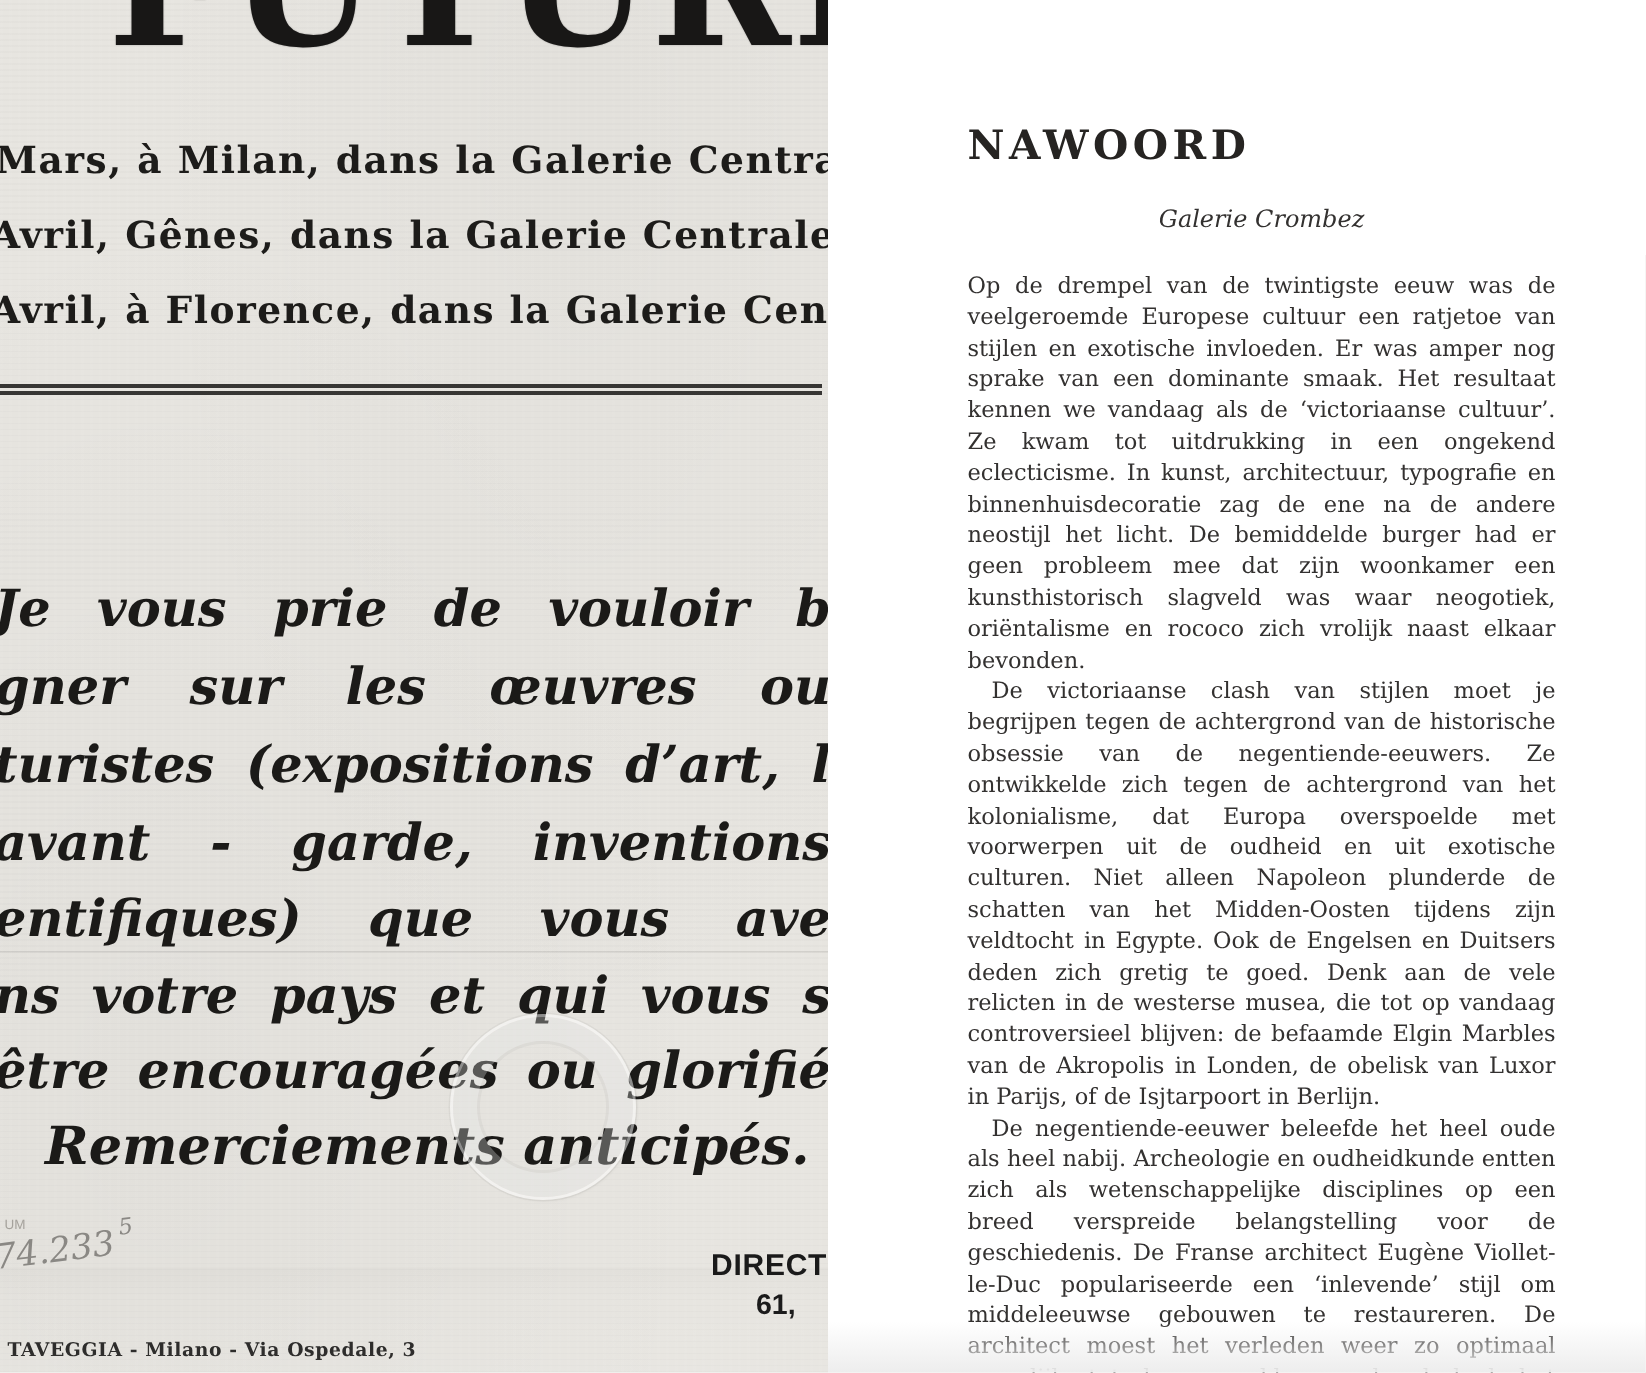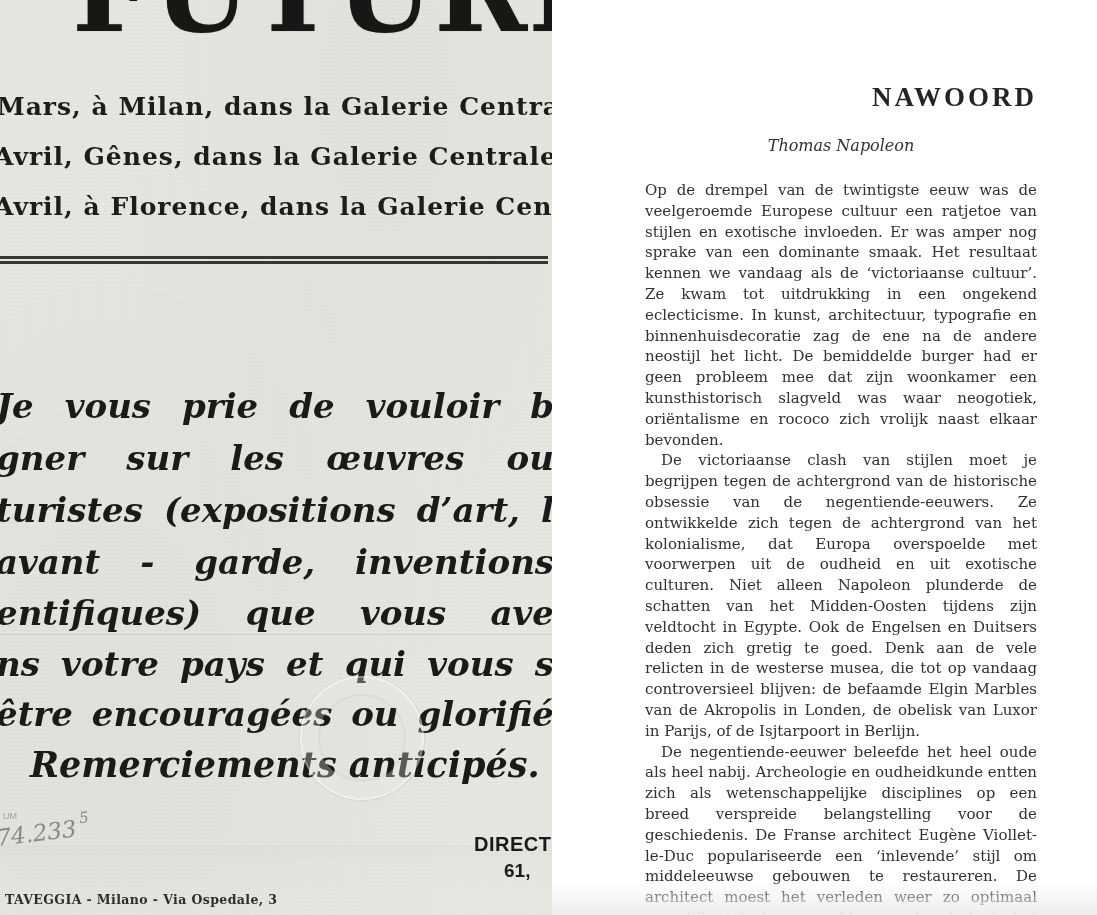--- a/index.html
+++ b/index.html
@@ -91,22 +91,22 @@
   
   .right-page{
     position:absolute;left:552px;top:0;width:545px;height:915px;background:#ffffff;
     color:#333130;
   }
   .right-page::after{
     content:"";position:absolute;left:0;bottom:0;width:545px;height:34px;
     background:linear-gradient(rgba(255,255,255,0), #ededed);
   }
   .book-title{
-    position:absolute;left:93px;top:82px;width:392px;text-align:right;
-    font-weight:700;font-size:27px;letter-spacing:3px;color:#262422;font-family:Liberation Serif, serif;
+    position:absolute;left:93px;top:82px;width:392px;text-align:left;
+    font-weight:700;font-size:27px;letter-spacing:3px;color:#262422;
   }
   .book-author{
     position:absolute;left:93px;top:136px;width:392px;text-align:center;
     font-style:italic;font-size:16px;color:#333130;
   }
   .book-body{
     position:absolute;left:93px;top:180px;width:392px;
     font-size:15px;line-height:20.8px;text-align:justify;color:#333130;
   }
   .book-body p{margin:0;}
@@ -152,21 +152,21 @@
   <div class="direction">DIRECTION</div>
   <div class="street-number">61,</div>
   <div class="imprint">TAVEGGIA - Milano - Via Ospedale, 3</div>
 
   <div class="bottom-tone"></div>
 </div>
 
 <div class="right-page">
 
   <div class="book-title">NAWOORD</div>
-  <div class="book-author">Thomas Napoleon</div>
+  <div class="book-author">Galerie Crombez</div>
 
   <div class="book-body">
     <p>Op de drempel van de twintigste eeuw was de veelgeroemde Europese cultuur een ratjetoe van stijlen en exotische invloeden. Er was amper nog sprake van een dominante smaak. Het resultaat kennen we vandaag als de ‘victoriaanse cultuur’. Ze kwam tot uitdrukking in een ongekend eclecticisme. In kunst, architectuur, typografie en binnenhuisdecoratie zag de ene na de andere neostijl het licht. De bemiddelde burger had er geen probleem mee dat zijn woonkamer een kunsthistorisch slagveld was waar neogotiek, oriëntalisme en rococo zich vrolijk naast elkaar bevonden.</p>
     <p class="indent"><span>De victoriaanse clash van stijlen moet je begrijpen tegen de achtergrond van de historische obsessie van de negentiende-eeuwers. Ze ontwikkelde zich tegen de achtergrond van het kolonialisme, dat Europa overspoelde met voorwerpen uit de oudheid en uit exotische culturen. Niet alleen Napoleon plunderde de schatten van het Midden-Oosten tijdens zijn veldtocht in Egypte. Ook de Engelsen en Duitsers deden zich gretig te goed. Denk aan de vele relicten in de westerse musea, die tot op vandaag controversieel blijven: de befaamde </span><span class="it">Elgin Marbles</span><span> van de Akropolis in Londen, de obelisk van Luxor in Parijs, of de Isjtarpoort in Berlijn.</span></p>
     <p class="indent">De negentiende-eeuwer beleefde het heel oude als heel nabij. Archeologie en oudheidkunde entten zich als wetenschappelijke disciplines op een breed verspreide belangstelling voor de geschiedenis. De Franse architect Eugène Viollet-le-Duc populariseerde een ‘inlevende’ stijl om middeleeuwse gebouwen te restaureren. De architect moest het verleden weer zo optimaal mogelijk tot leven wekken, ook al had het resulterende gebouw nooit echt historisch bestaan. In Vlaamse steden als Brugge en Gent werden intensieve restauratiecampagnes opgezet om ze</p>
   </div>
 
 </div>
 
 </body></html>

